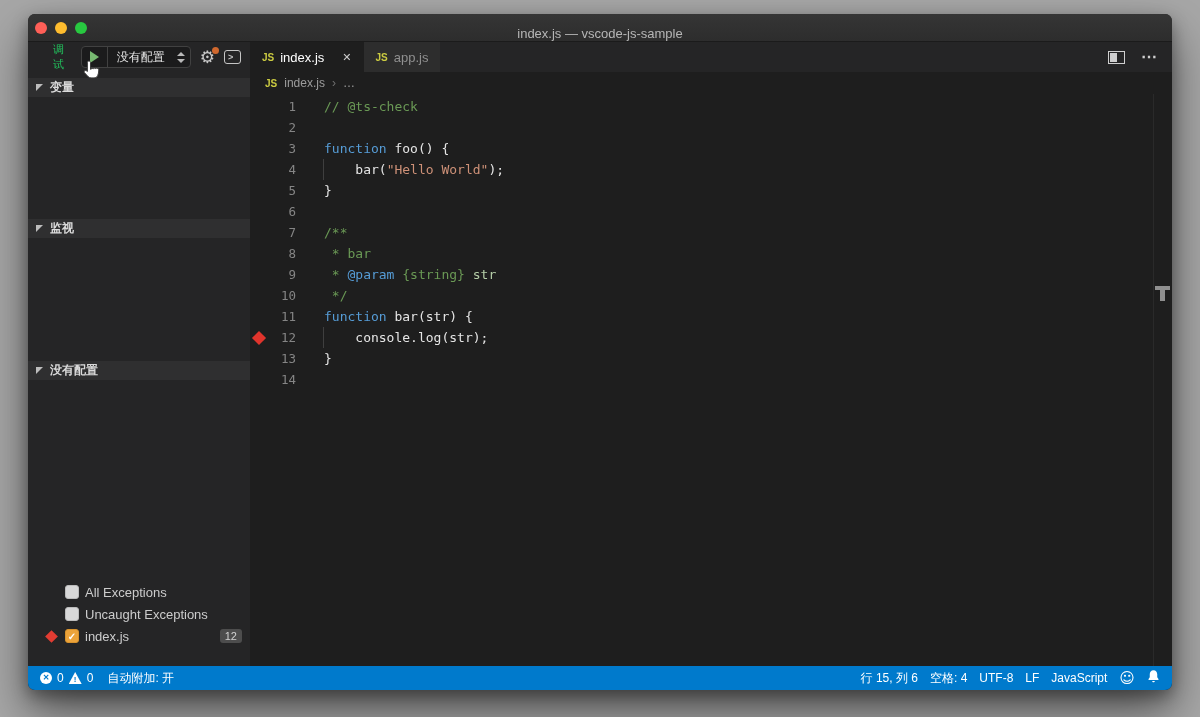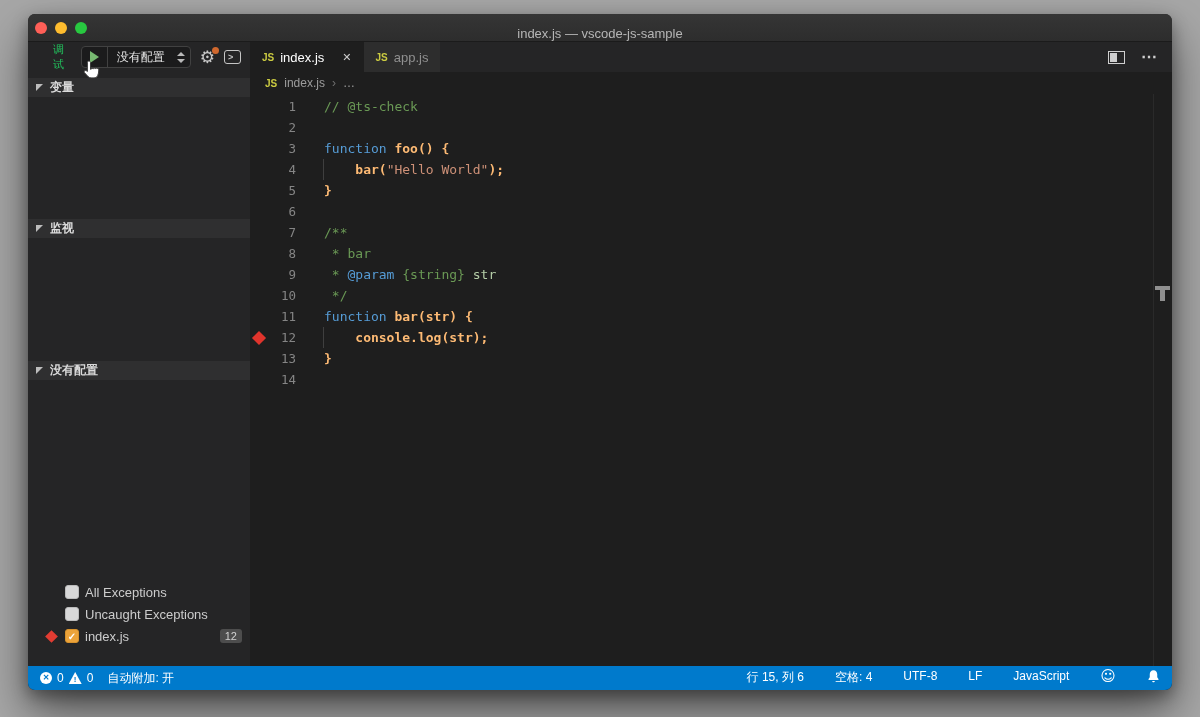--- a/index.html
+++ b/index.html
@@ -76,36 +76,36 @@
   .code-area { flex:1; position:relative; padding-top:2px; overflow:hidden; }
   .code-line { display:flex; height:21px; line-height:21px; position:relative;
     font-family:"DejaVu Sans Mono", monospace; font-size:13px; }
   .g-bp { width:18px; flex:none; display:flex; align-items:center; justify-content:center; }
   .gutter-diamond { width:10px; height:10px; background:#e0342c; transform:rotate(45deg); }
   .g-num { width:28px; flex:none; text-align:right; color:#858585; font-size:12.5px; }
   .g-pad { width:28px; flex:none; }
   .g-pad.guide { border-right:1px solid #3f3f3f; }
   .code { white-space:pre; color:#d4d4d4; }
   .tok-c { color:#6a9955; } .tok-k { color:#569cd6; } .tok-s { color:#ce9178; }
-  .tok-p { color:#fdba74;font-weight:bold; } .tok-t { color:#b5cea8; }
+  .tok-p { color:#e5e5e5; } .tok-t { color:#b5cea8; }
   .tok-b { border:1px solid #888888; border-radius:1px; margin-right:-1px; }
   .cursor { display:inline-block; width:2px; height:16px; background:#dedede; vertical-align:-3px; margin-left:1px; }
   .code-line.current .g-num { color:#c6c6c6; }
   .code-line.current::after { content:""; position:absolute; left:73px; right:19px; top:-1px; bottom:0;
     border-top:1px solid #2d2d2d; border-bottom:1px solid #2d2d2d; pointer-events:none; }
 
   .ruler { position:absolute; top:0; right:0; bottom:0; width:19px; border-left:1px solid #2a2a2a; }
   .t-mark-h { position:absolute; top:192px; left:1px; width:15px; height:4px; background:#8f8f8f; }
   .t-mark-v { position:absolute; top:196px; left:6px; width:5px; height:11px; background:#8f8f8f; }
 
   
   .statusbar { height:24px; flex:none; background:#007acc; display:flex; align-items:center;
     color:#ffffff; font-size:12px; padding:0 12px; gap:14px; }
   .sb-group { display:flex; align-items:center; gap:5px; }
-  .sb-right { margin-left:auto; display:flex; gap:31px; }
+  .sb-right { margin-left:auto; display:flex; align-items:center; gap:12px; }
   .err-ic { width:12px; height:12px; border-radius:50%; background:#ffffff; position:relative; }
   .err-ic::before { content:"✕"; position:absolute; inset:0; color:#007acc; font-size:8px; line-height:12px;
     text-align:center; font-weight:bold; }
   .warn-ic { width:13px; height:12px; background:#ffffff; clip-path:polygon(50% 0,100% 100%,0 100%); position:relative; }
   .warn-ic::before { content:"!"; position:absolute; inset:0; color:#007acc; font-size:8px; line-height:15px;
     text-align:center; font-weight:bold; }
   .smiley { font-size:15px; line-height:15px; font-family:"DejaVu Sans",sans-serif; }
 
   .mouse-cursor { position:absolute; left:53px; top:45px; z-index:60; }
 </style>

